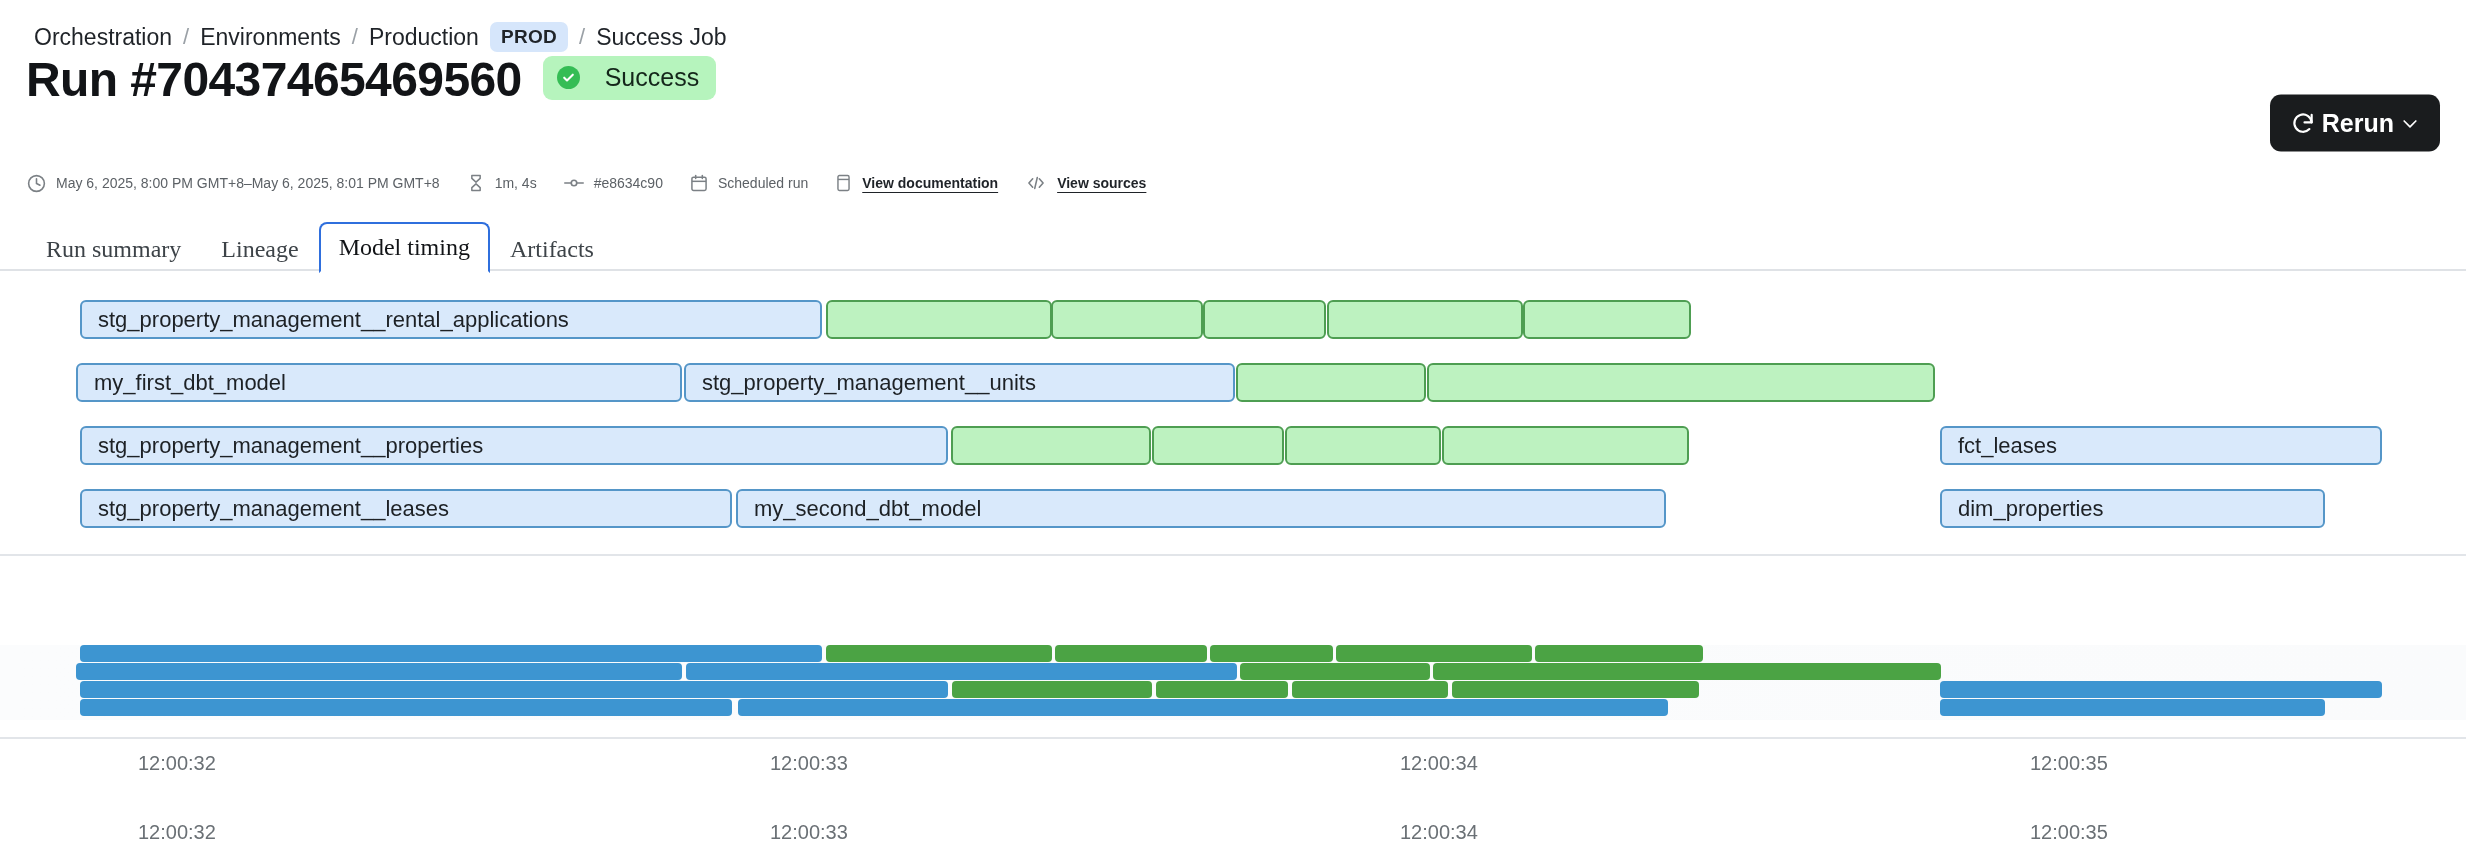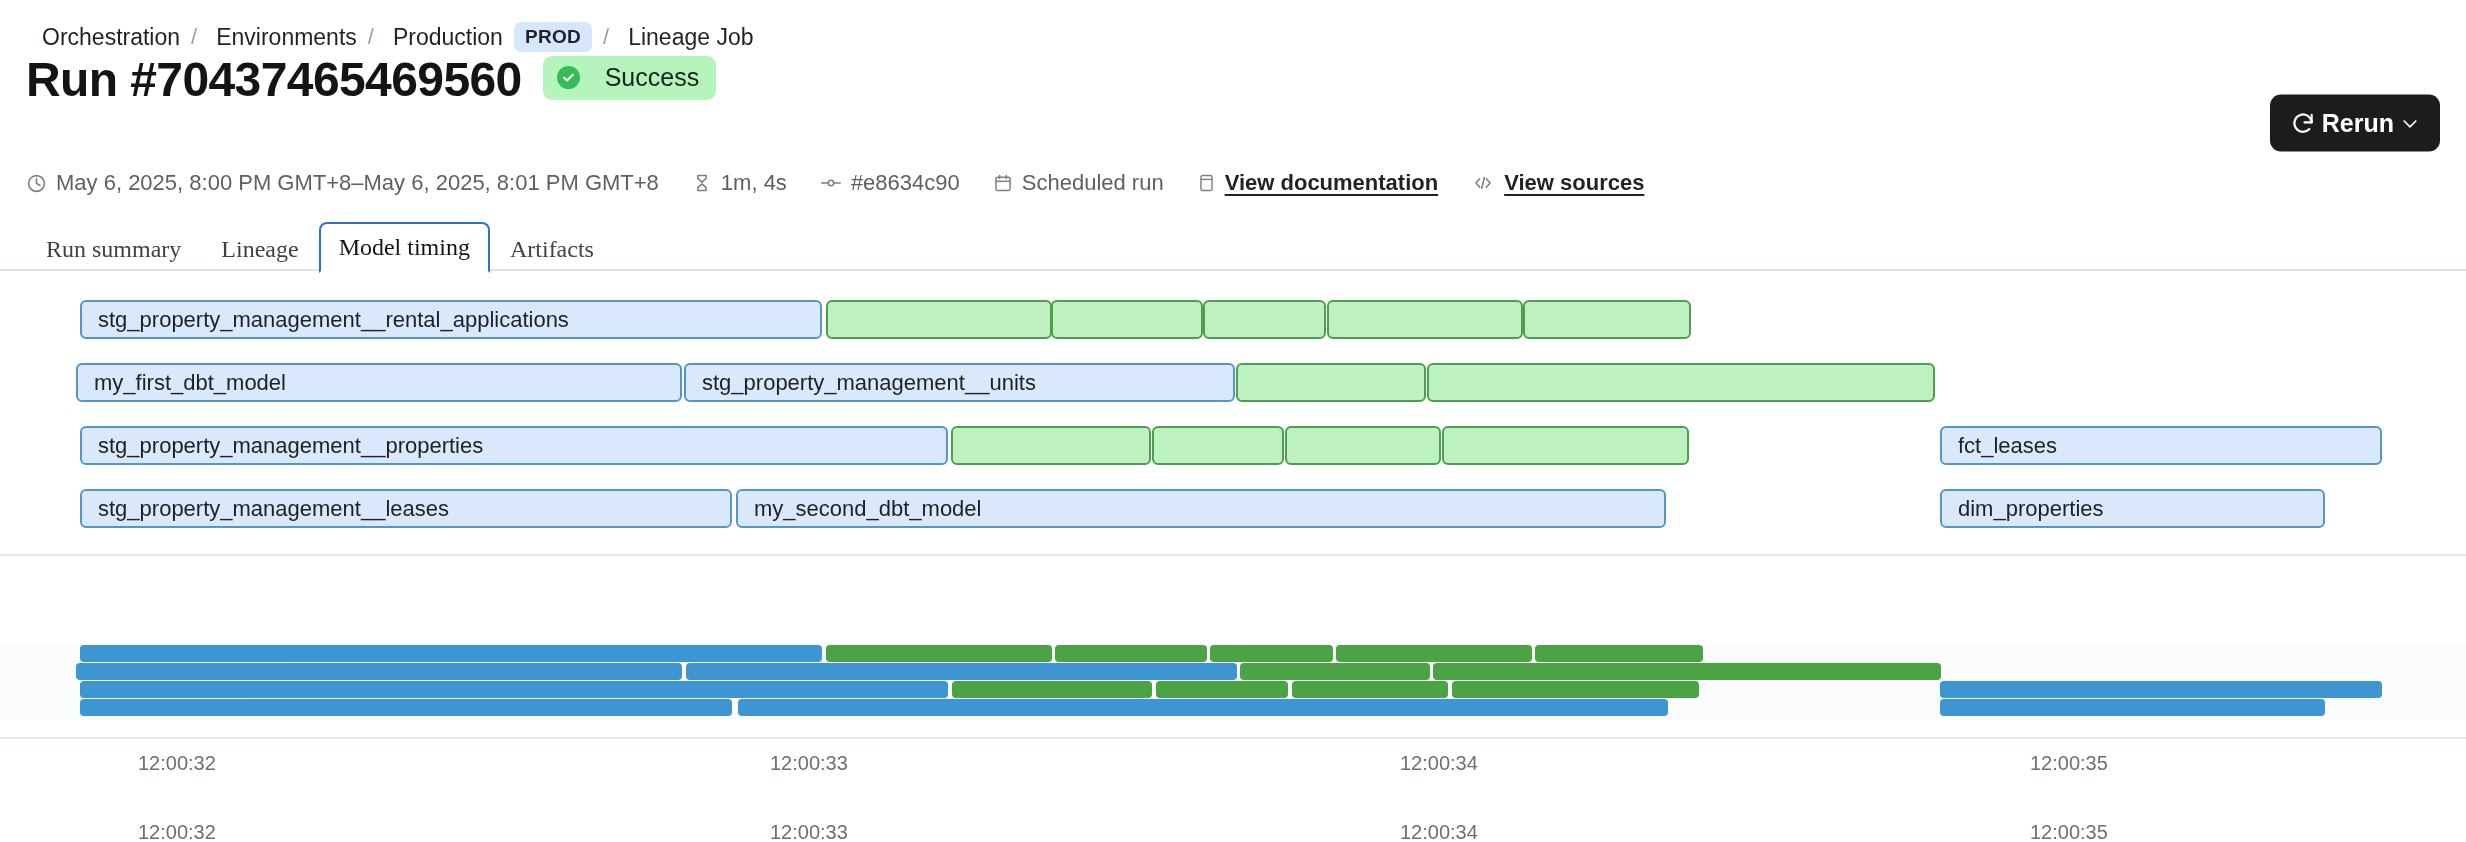--- a/index.html
+++ b/index.html
@@ -13,21 +13,21 @@
 
   
   .breadcrumb {
     position: absolute;
     left: 34px; top: 22px;
     display: flex; align-items: center;
     font-size: 23px;
     color: #2b2b2b;
     line-height: 1;
   }
-  .crumb { color: #1f2328; margin-left: 8px; }
+  .crumb { color: #1f2328; }
   .crumb-sep { color: #9aa0a6; margin: 0 11px; font-size: 22px; }
   .crumb-badge {
     background: #d6e6fb;
     color: #1f2328;
     font-size: 19px;
     font-weight: bold;
     padding: 5px 11px 6px 11px;
     border-radius: 7px;
     margin-left: 11px;
     letter-spacing: 0.3px;
@@ -87,24 +87,23 @@
     font-weight: bold;
     line-height: 1;
   }
   .rerun-btn svg { display: block; }
 
   
   .meta-row {
     position: absolute;
     left: 26px; top: 172px;
     display: flex; align-items: center;
-    font-size: 22px;
+    font-size: 14px;
     color: #5c6166;
     line-height: 1;
-    gap: 7px;
   }
   .meta-item {
     display: flex; align-items: center;
     gap: 9px;
     margin-right: 26px;
     white-space: nowrap;
   }
   .meta-item:last-child { margin-right: 0; }
   .meta-item svg { display: block; flex: 0 0 auto; }
   .meta-link {
@@ -220,21 +219,21 @@
 <body>
 
 <div class="breadcrumb">
   <span class="crumb">Orchestration</span>
   <span class="crumb-sep">/</span>
   <span class="crumb">Environments</span>
   <span class="crumb-sep">/</span>
   <span class="crumb">Production</span>
   <span class="crumb-badge">PROD</span>
   <span class="crumb-sep">/</span>
-  <span class="crumb">Lineage Job</span>
+  <span class="crumb">Success Job</span>
 </div>
 
 <div class="title-row">
   <div class="page-title">Run #70437465469560</div>
   <div class="status-badge">
     <span class="check-circle">
       <svg width="15" height="15" viewBox="0 0 16 16">
           <path d="M3.4 8.2 L6.4 11.2 L12.6 5" fill="none" stroke="#ffffff" stroke-width="2.2" stroke-linecap="round" stroke-linejoin="round"></path>
         </svg>
     </span>

